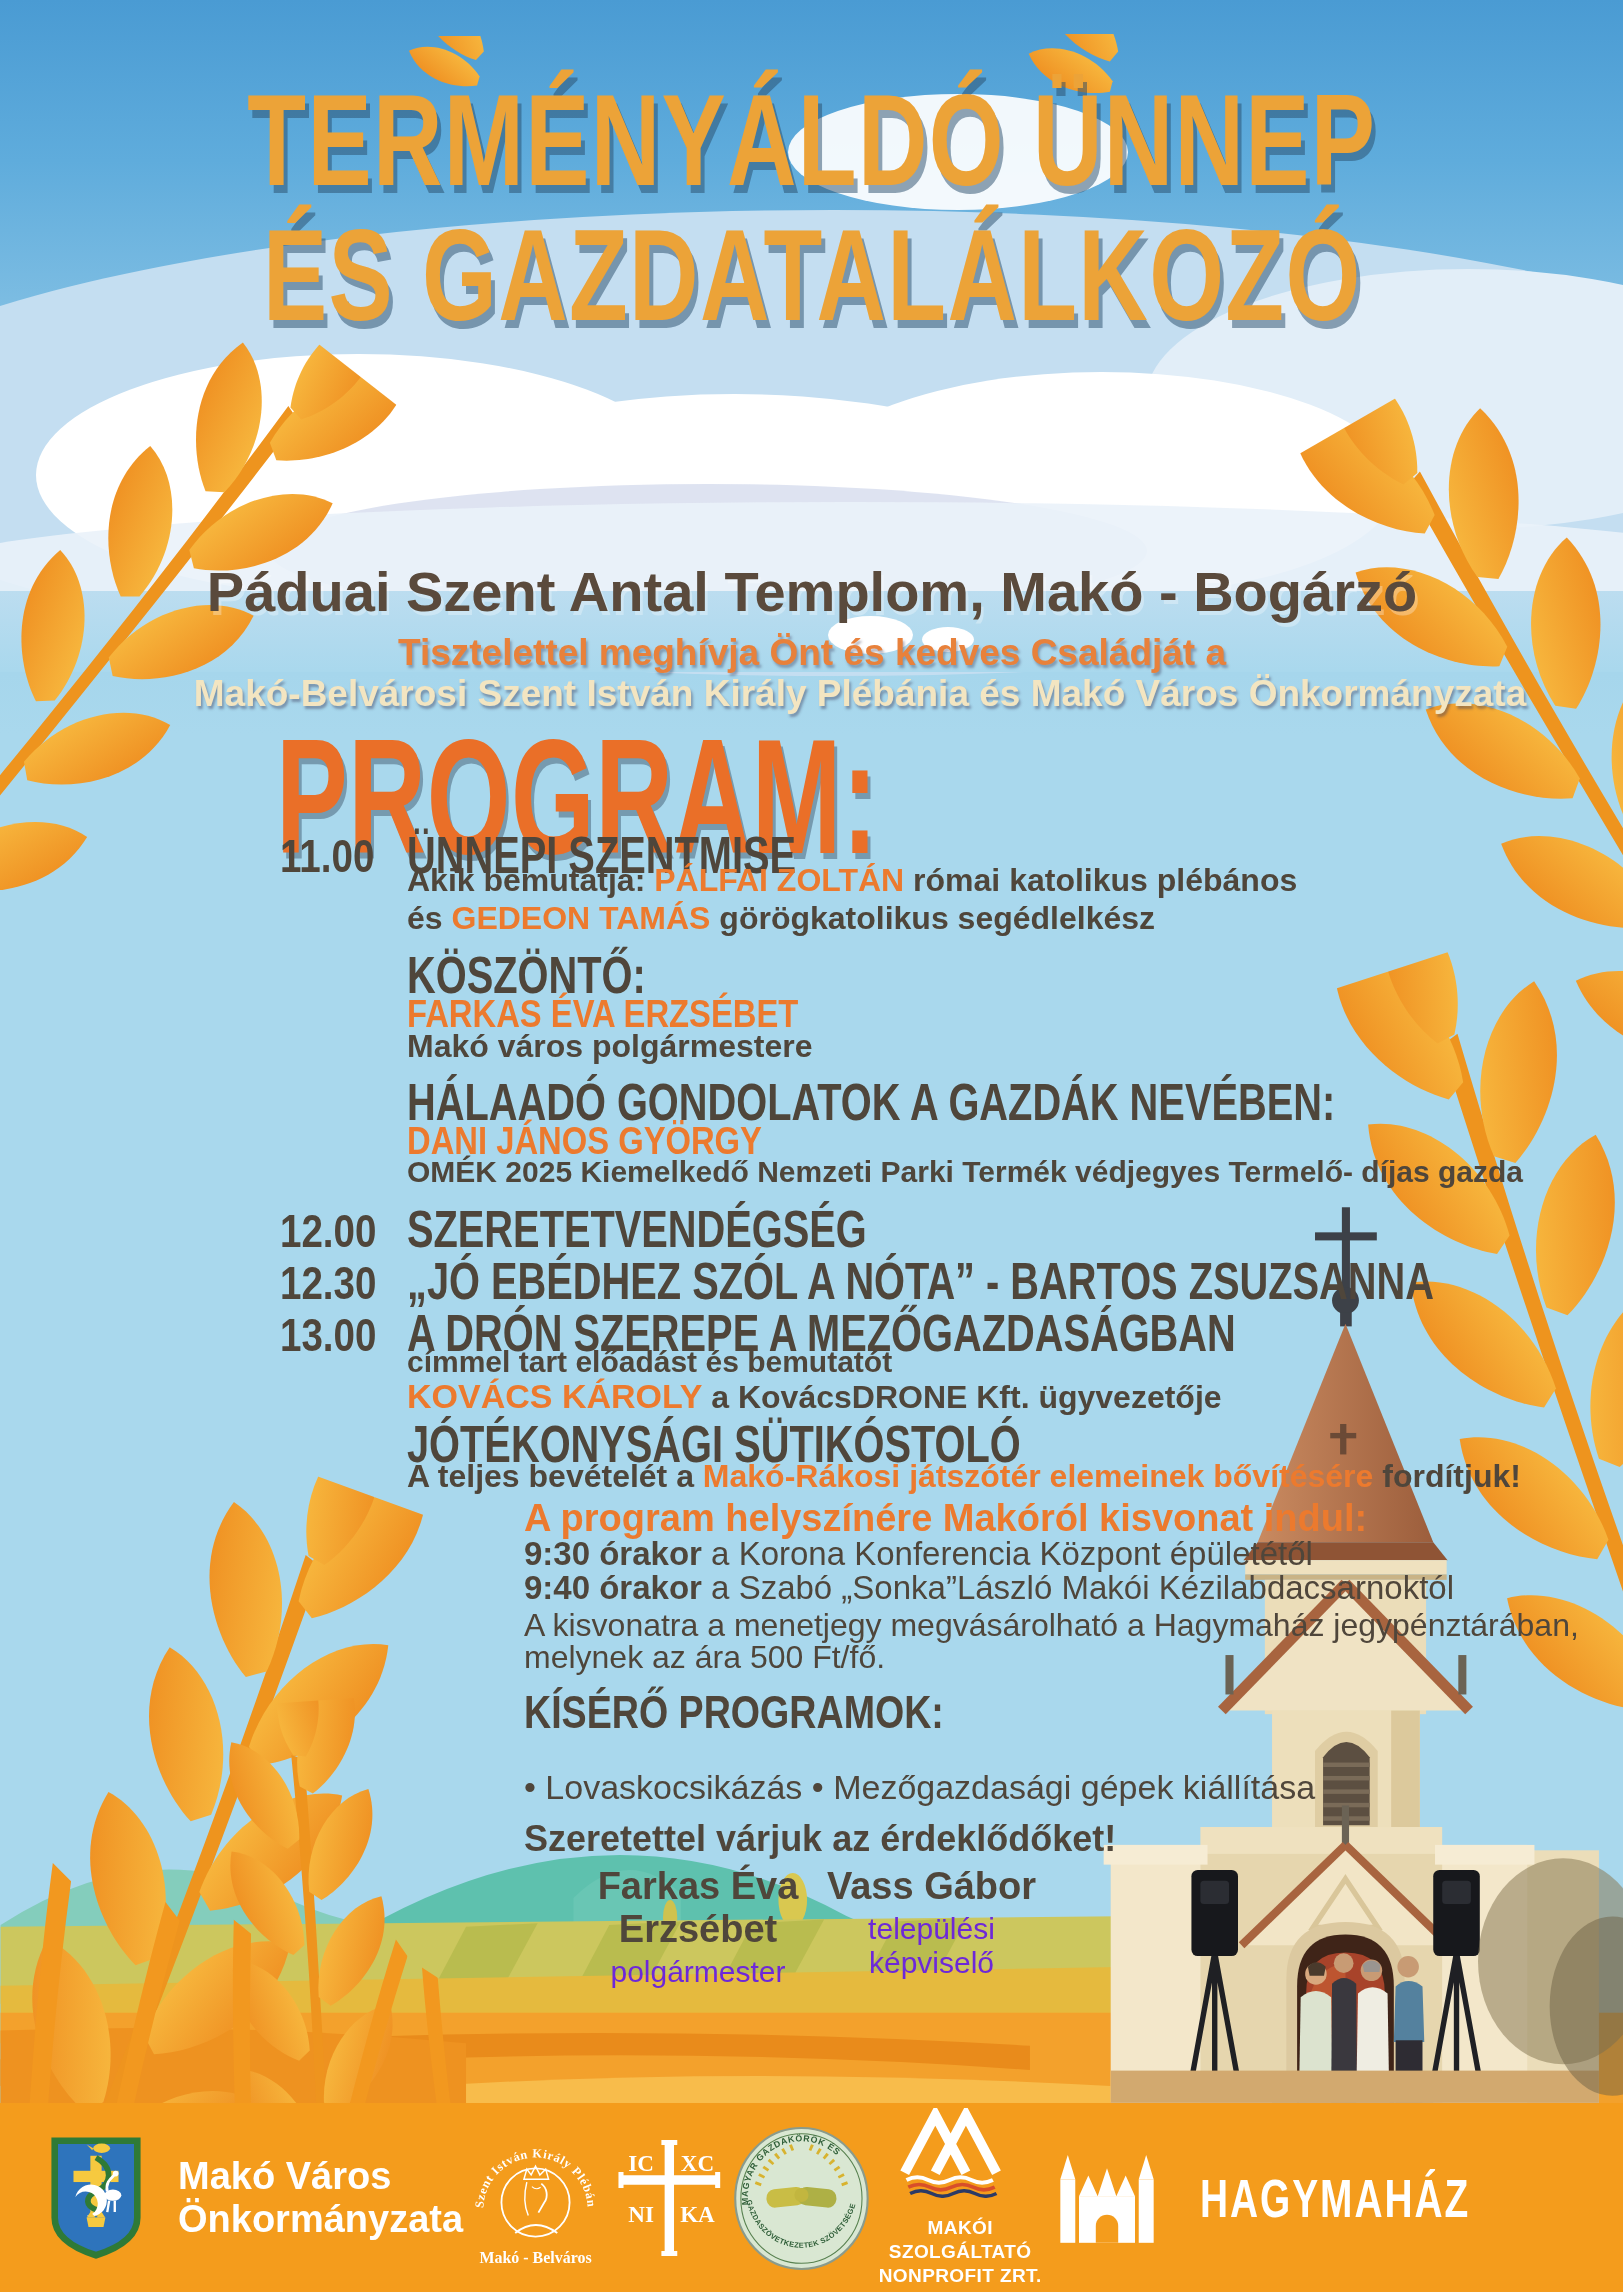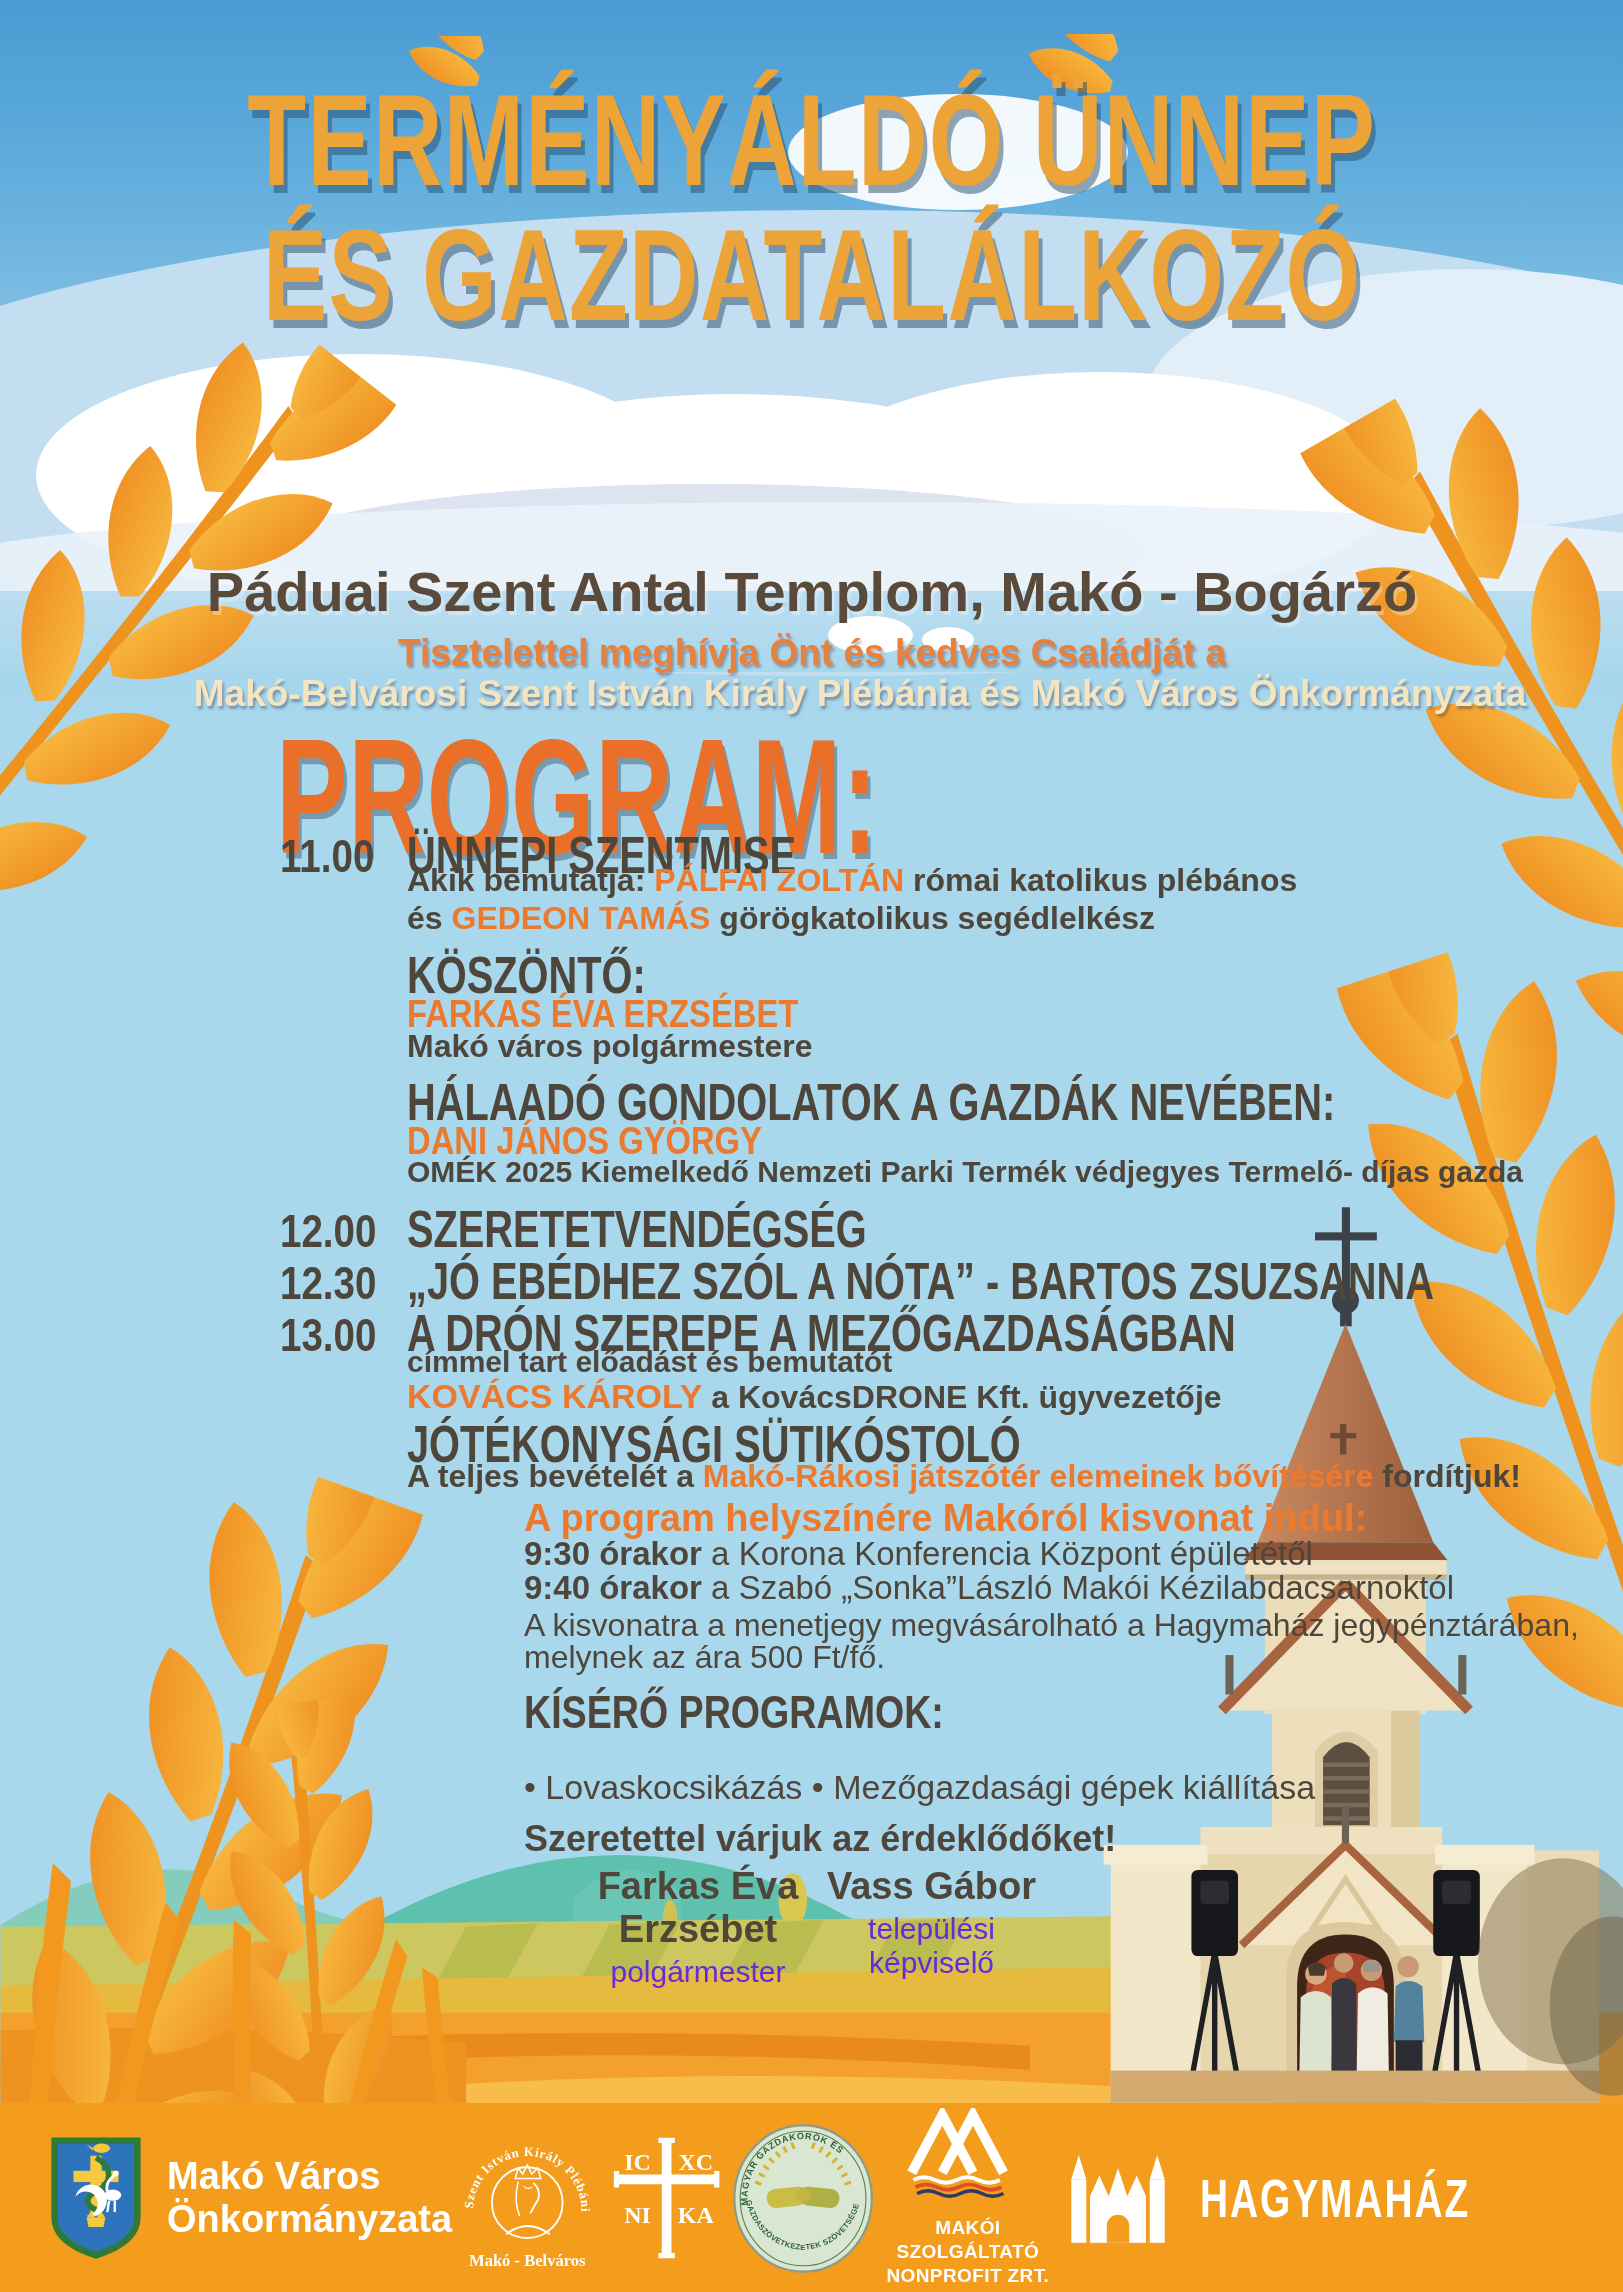--- a/index.html
+++ b/index.html
@@ -34,21 +34,21 @@
   .train{position:absolute;left:524px;font-size:33px;color:#4F463B;white-space:nowrap;}
   .bullet{position:absolute;left:524px;font-size:34px;font-weight:400;color:#4F463B;white-space:nowrap;}
   .closing{position:absolute;left:524px;font-weight:bold;font-size:36px;color:#4F463B;white-space:nowrap;}
   .sig-name{font-weight:bold;font-size:38px;color:#4F463B;}
   .sig-role{font-weight:400;font-size:30px;color:#6d28d9;margin-top:3.6px;}
   
   .wheat{position:absolute;}
   
   .footer{position:absolute;left:0;top:2103px;width:1624px;height:190px;background:#F49C1C;
     display:flex;align-items:center;justify-content:space-between;padding:0 49px;box-sizing:border-box;}
-  .flogo{display:flex;align-items:center;gap:24px;color:#fff;}
+  .flogo{display:flex;align-items:center;gap:35px;color:#fff;}
   .gov-text{font-weight:bold;font-size:38px;line-height:1.12;color:#fff;}
   .szo{display:flex;flex-direction:column;align-items:center;}
   .szo-text{font-weight:bold;font-size:19px;line-height:1.25;color:#fff;text-align:center;letter-spacing:0.4px;margin-top:18px;}
   .hagy-text{font-weight:bold;font-size:54px;color:#fff;letter-spacing:2.7px;
     display:inline-block;transform:scaleX(.72);transform-origin:0 50%;white-space:nowrap;}
 </style>
 </head>
 <body>
 
 <svg width="0" height="0" style="position:absolute" aria-hidden="true">

